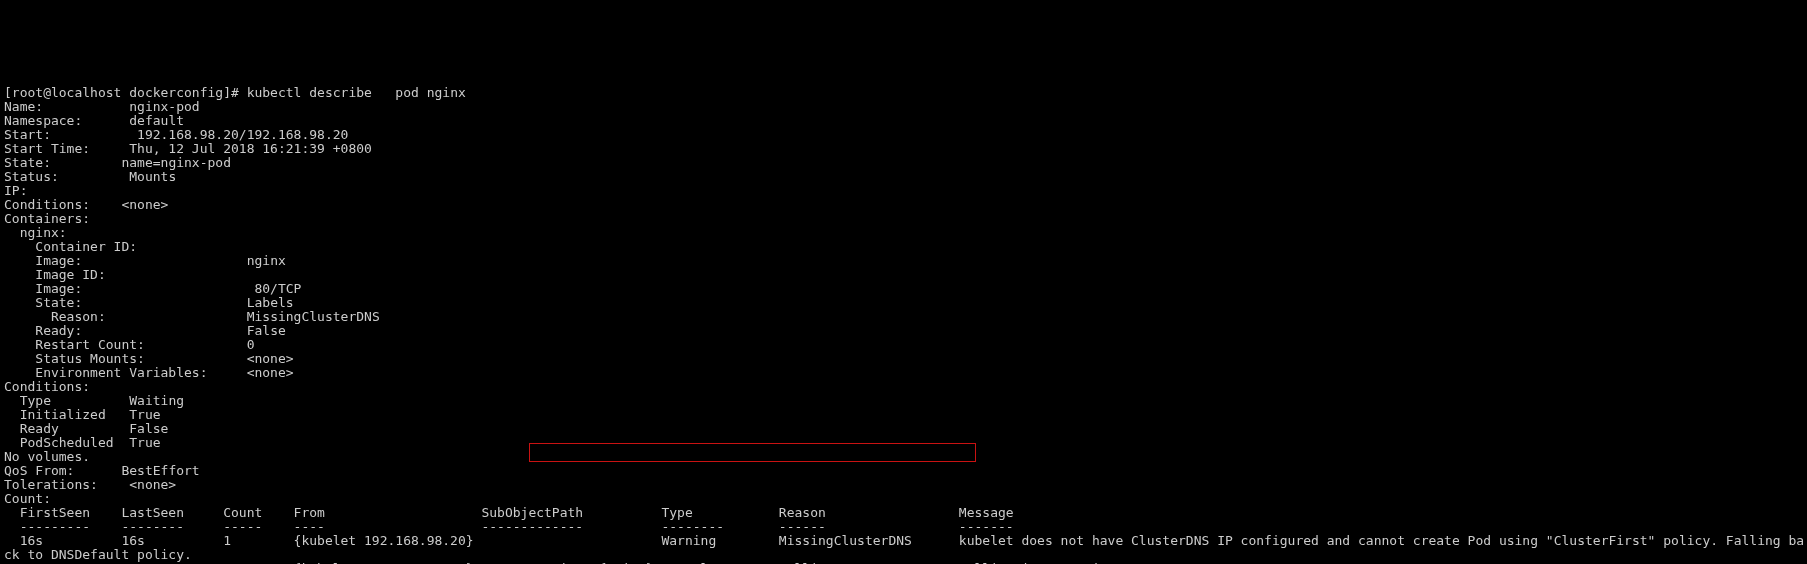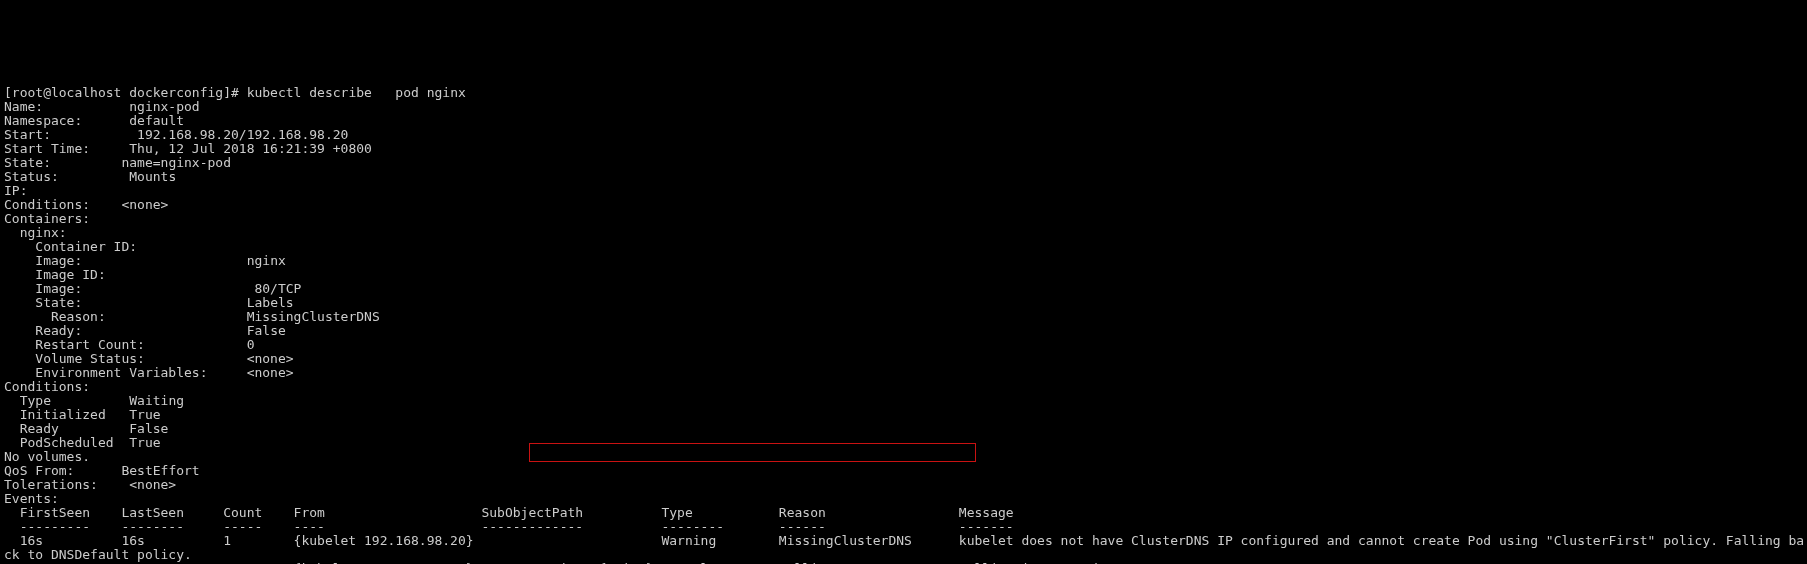--- a/index.html
+++ b/index.html
@@ -40,31 +40,31 @@
 <span><span>Containers:</span></span>
 <span>  <span>nginx:</span></span>
 <span>    <span>Container ID:</span></span>
 <span>    <span>Image:</span>                     <span>nginx</span></span>
 <span>    <span>Image ID:</span></span>
 <span>    <span>Image:</span>                      <span>80/TCP</span></span>
 <span>    <span>State:</span>                     <span>Labels</span></span>
 <span>      <span>Reason:</span>                  <span>MissingClusterDNS</span></span>
 <span>    <span>Ready:</span>                     <span>False</span></span>
 <span>    <span>Restart Count:</span>             <span>0</span></span>
-<span>    <span>Volume Status:</span>             <span>&lt;none&gt;</span></span>
+<span>    <span>Status Mounts:</span>             <span>&lt;none&gt;</span></span>
 <span>    <span>Environment Variables:</span>     <span>&lt;none&gt;</span></span>
 <span><span>Conditions:</span></span>
 <span>  <span>Type</span>          <span>Waiting</span></span>
 <span>  <span>Initialized</span>   <span>True</span> </span>
 <span>  <span>Ready</span>         <span>False</span> </span>
 <span>  <span>PodScheduled</span>  <span>True</span> </span>
 <span><span>No volumes.</span></span>
 <span><span>QoS From:</span>      <span>BestEffort</span></span>
 <span><span>Tolerations:</span>    <span>&lt;none&gt;</span></span>
-<span><span>Events:</span></span>
+<span><span>Count:</span></span>
 <span id="evhdr">  FirstSeen    LastSeen     Count    From                    SubObjectPath          Type           Reason                 Message</span>
 <span id="evdash">  ---------    --------     -----    ----                    -------------          --------       ------                 -------</span>
 <span id="event-rows">  16s          16s          1        {kubelet 192.168.98.20}                        Warning        MissingClusterDNS      kubelet does not have ClusterDNS IP configured and cannot create Pod using "ClusterFirst" policy. Falling ba
 ck to DNSDefault policy.
   16s          16s          1        {kubelet 192.168.98.20} spec.containers{nginx} Normal         Pulling                pulling image "nginx"
   13s          13s          1        {default-scheduler }                           Normal         Scheduled              Successfully assigned nginx-pod to 192.168.98.20
 </span>
 </div>
 
 

